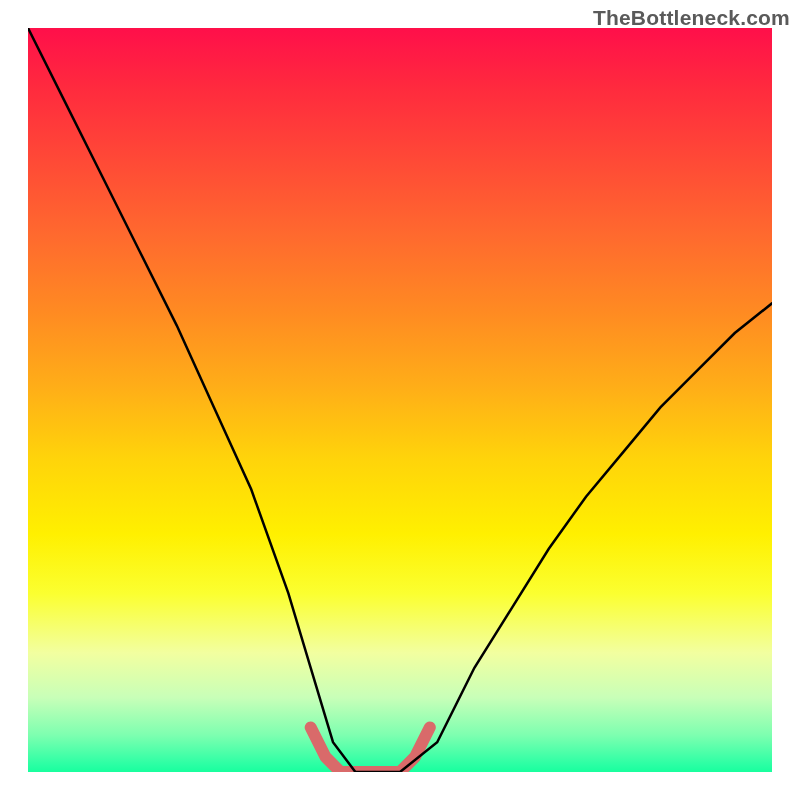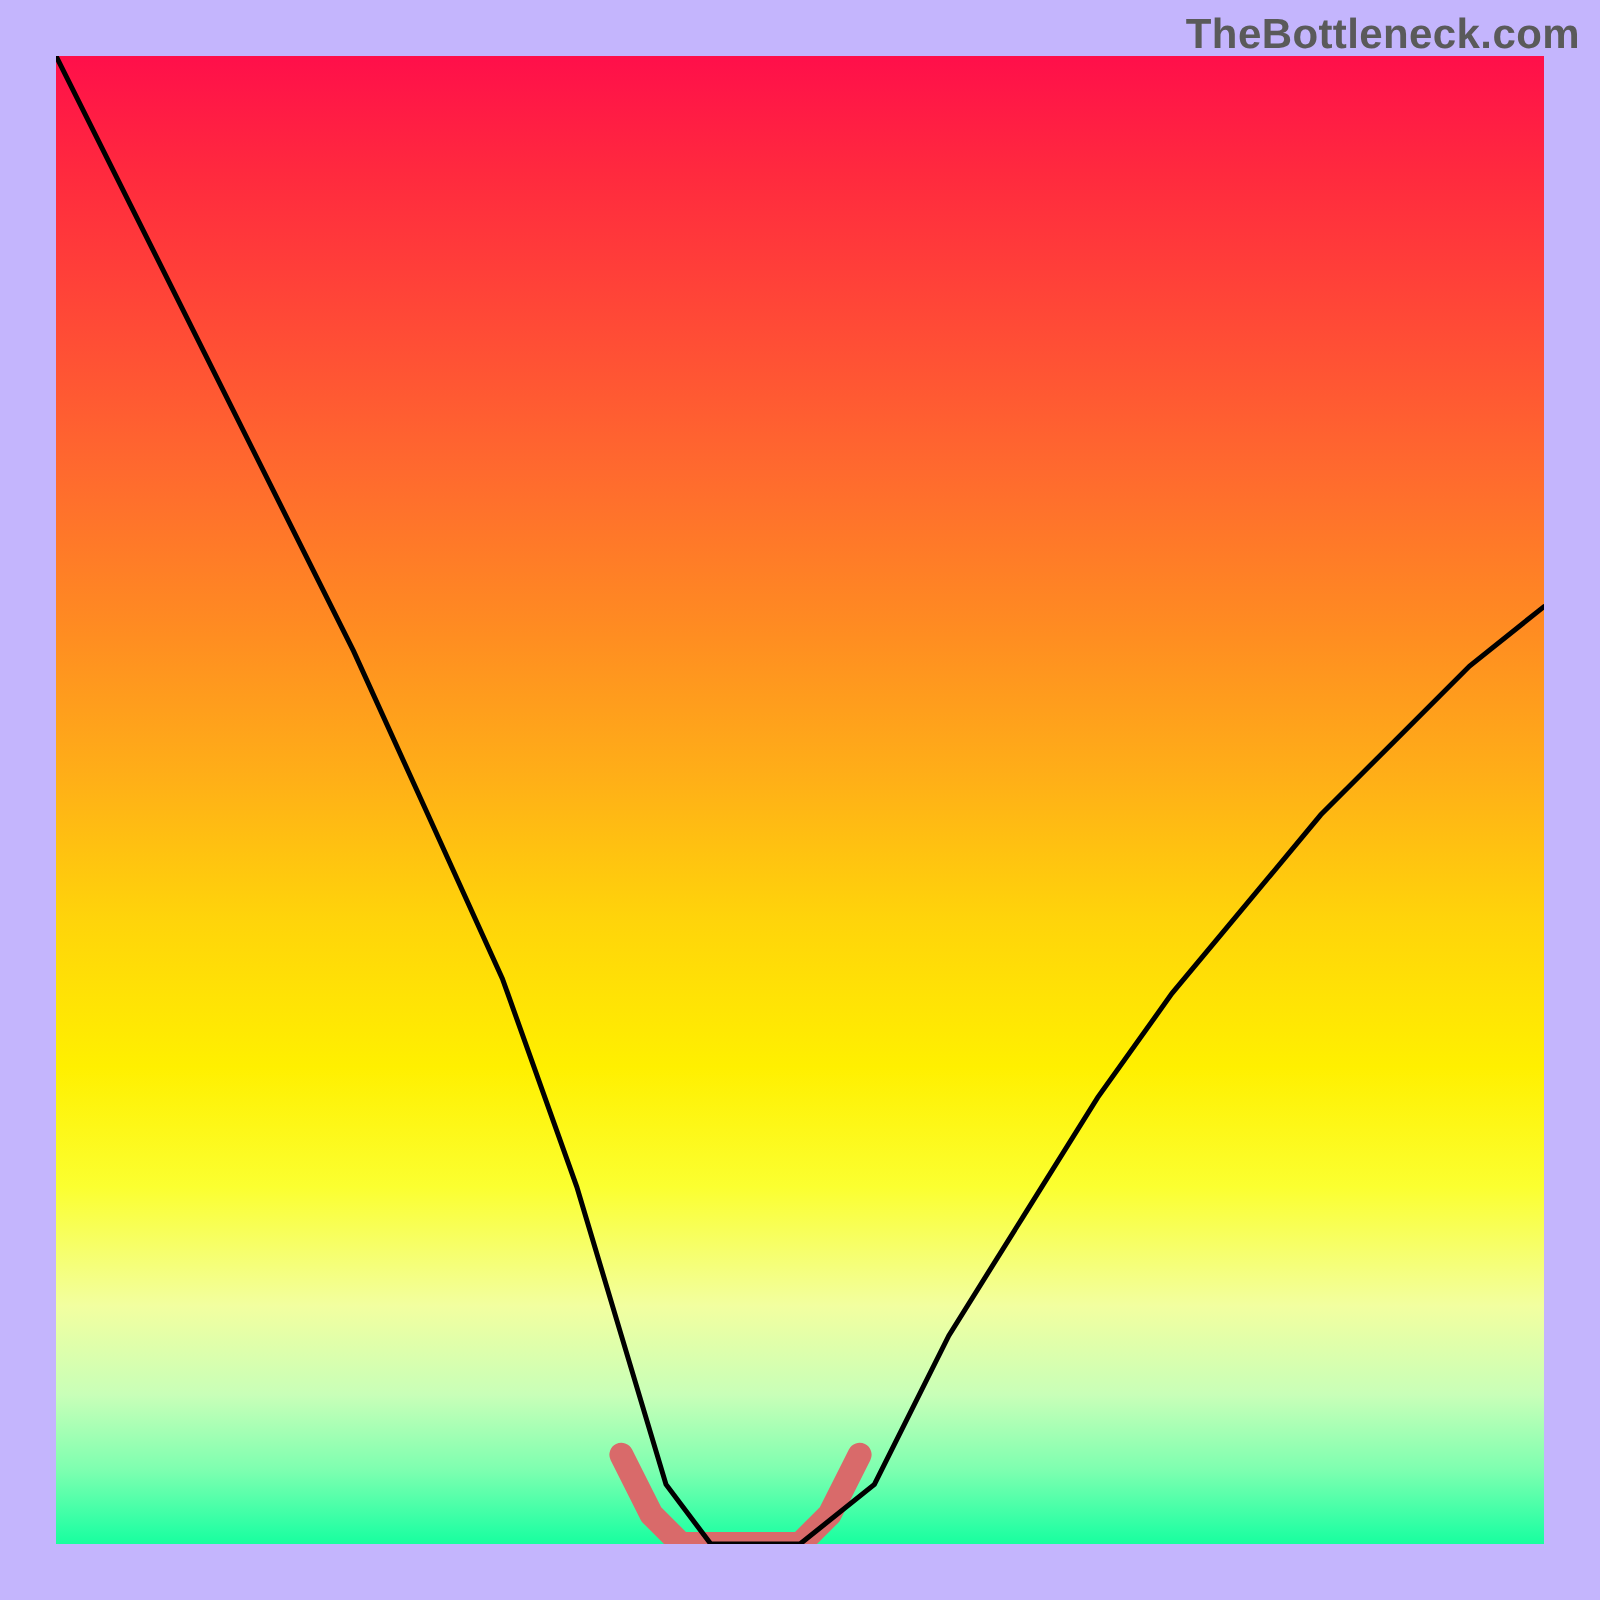--- a/index.html
+++ b/index.html
@@ -1,20 +1,20 @@
 <!DOCTYPE html>
 <html><head>
 <meta charset="utf-8">
 <style>
   * { margin: 0; padding: 0; box-sizing: border-box; }
   html, body { width: 800px; height: 800px; overflow: hidden; background: #000; }
   .outer {
     width: 800px;
     height: 800px;
-    background: #c4b5fd;
+    background: #ffffff;
     position: relative;
   }
   .plot-area {
     position: absolute;
     left: 28px;
     top: 28px;
     width: 744px;
     height: 744px;
     background: linear-gradient(to bottom,
       #ff0f4a 0%,

